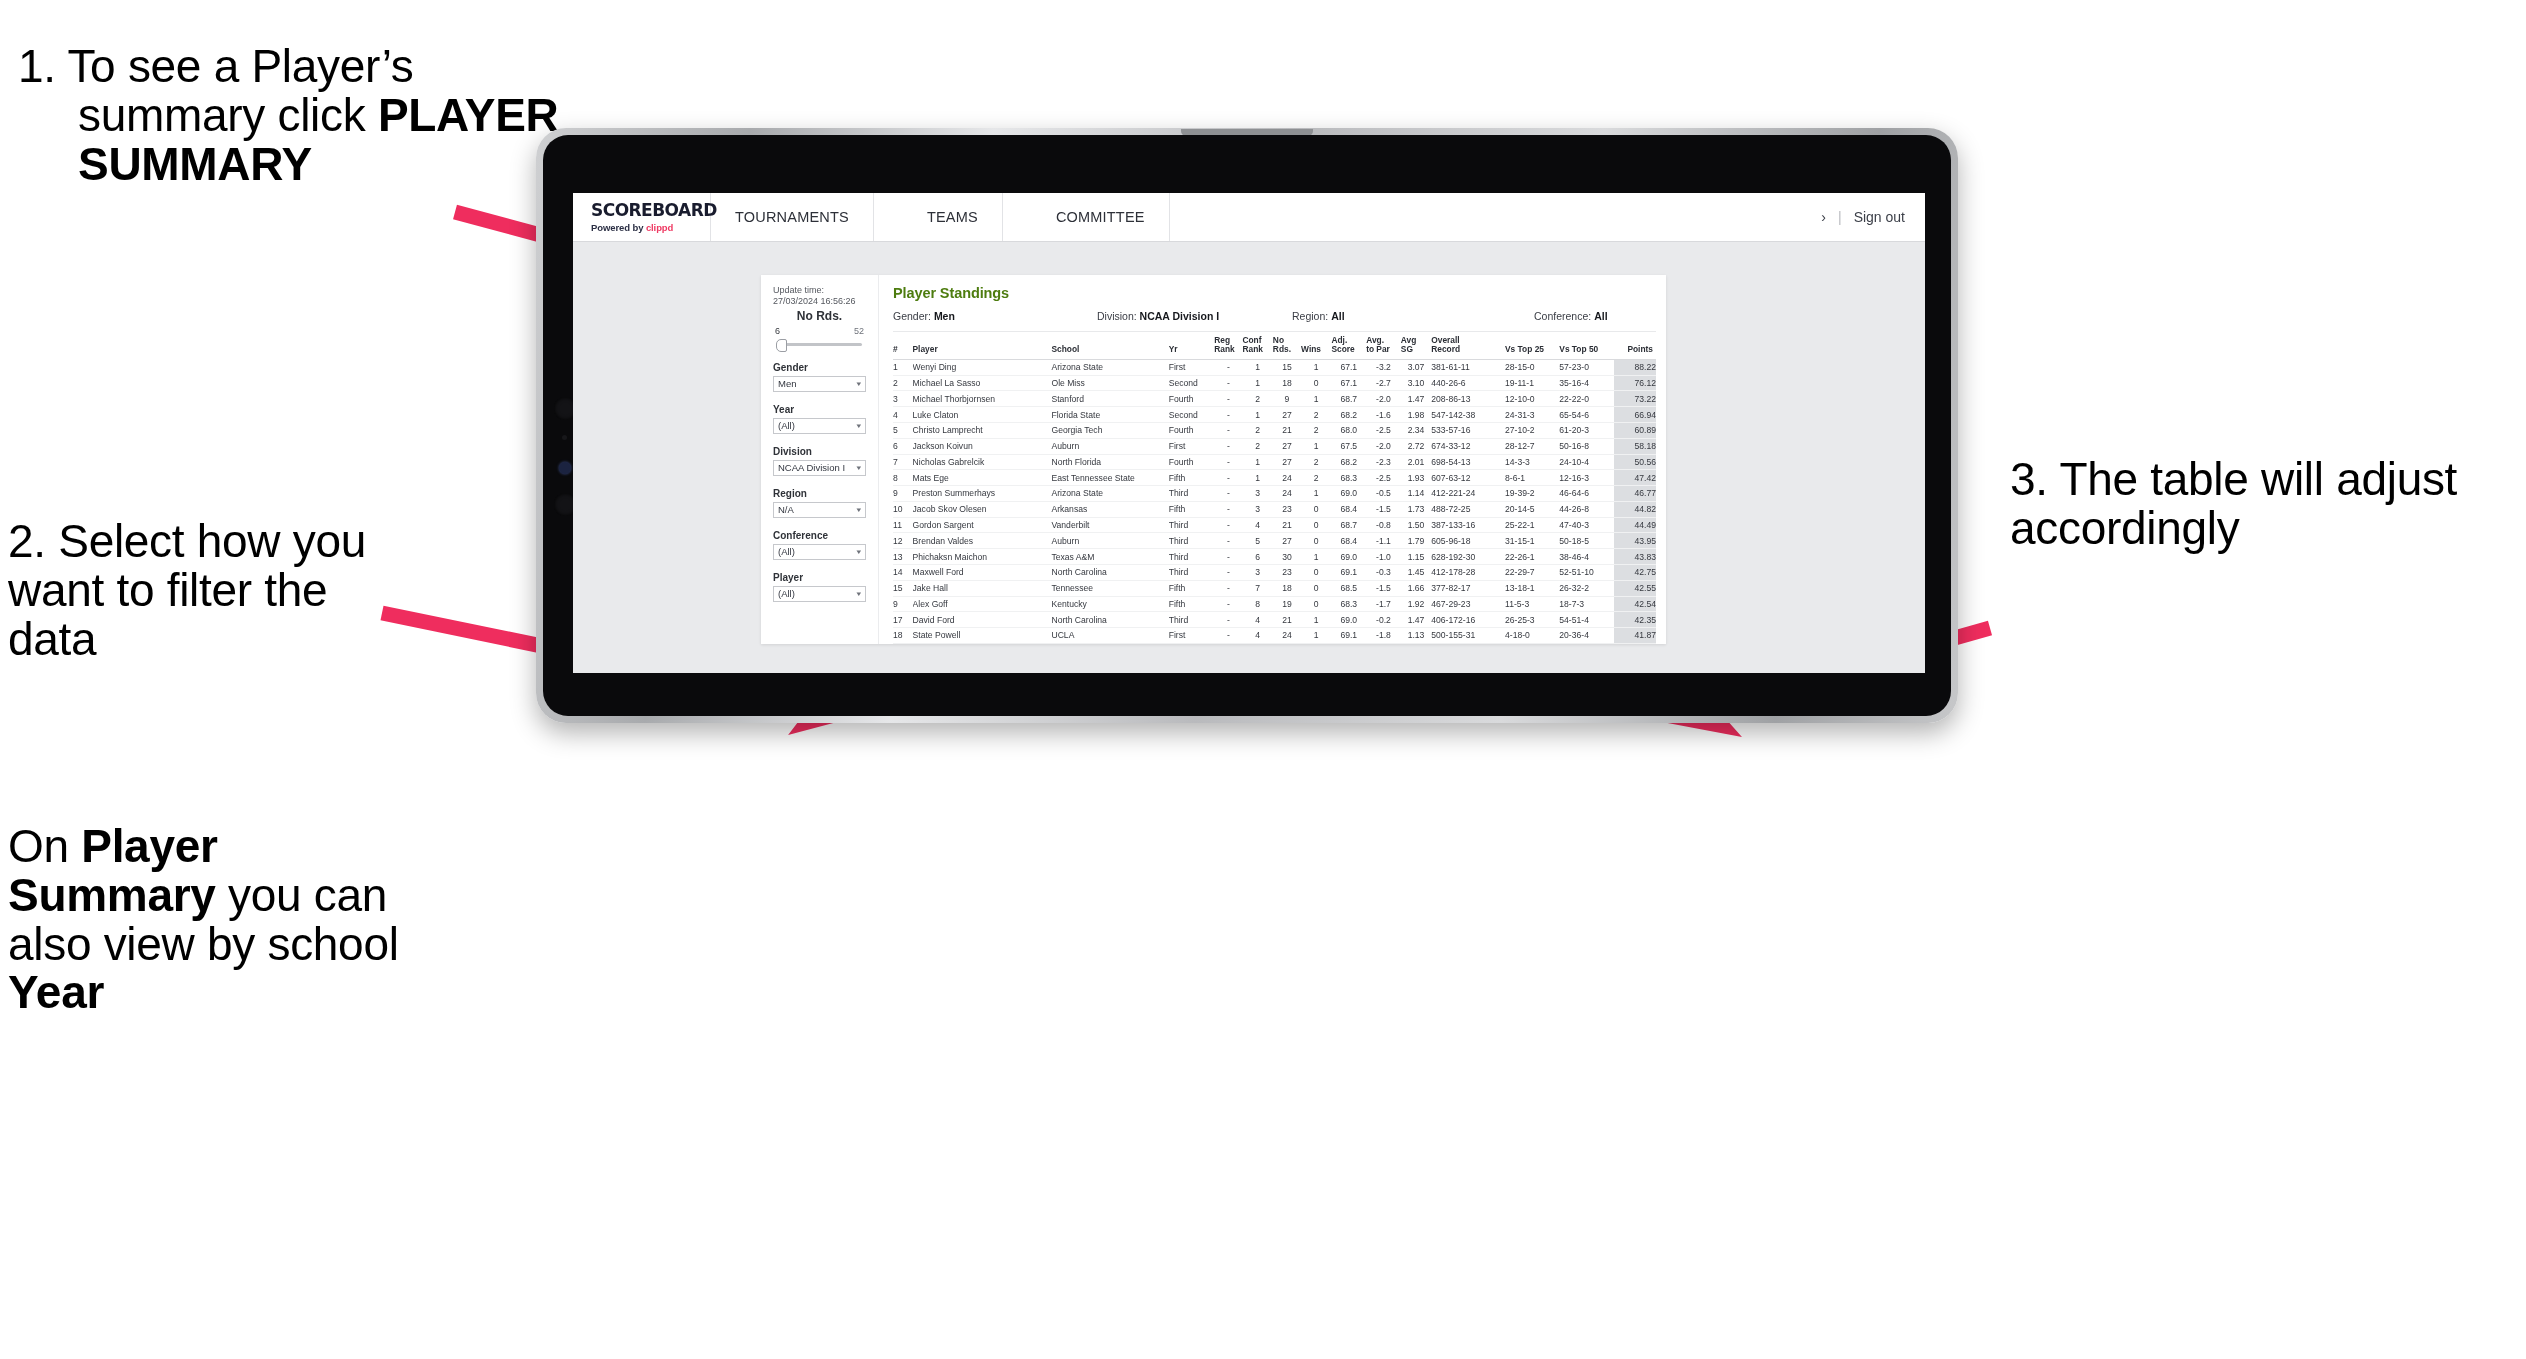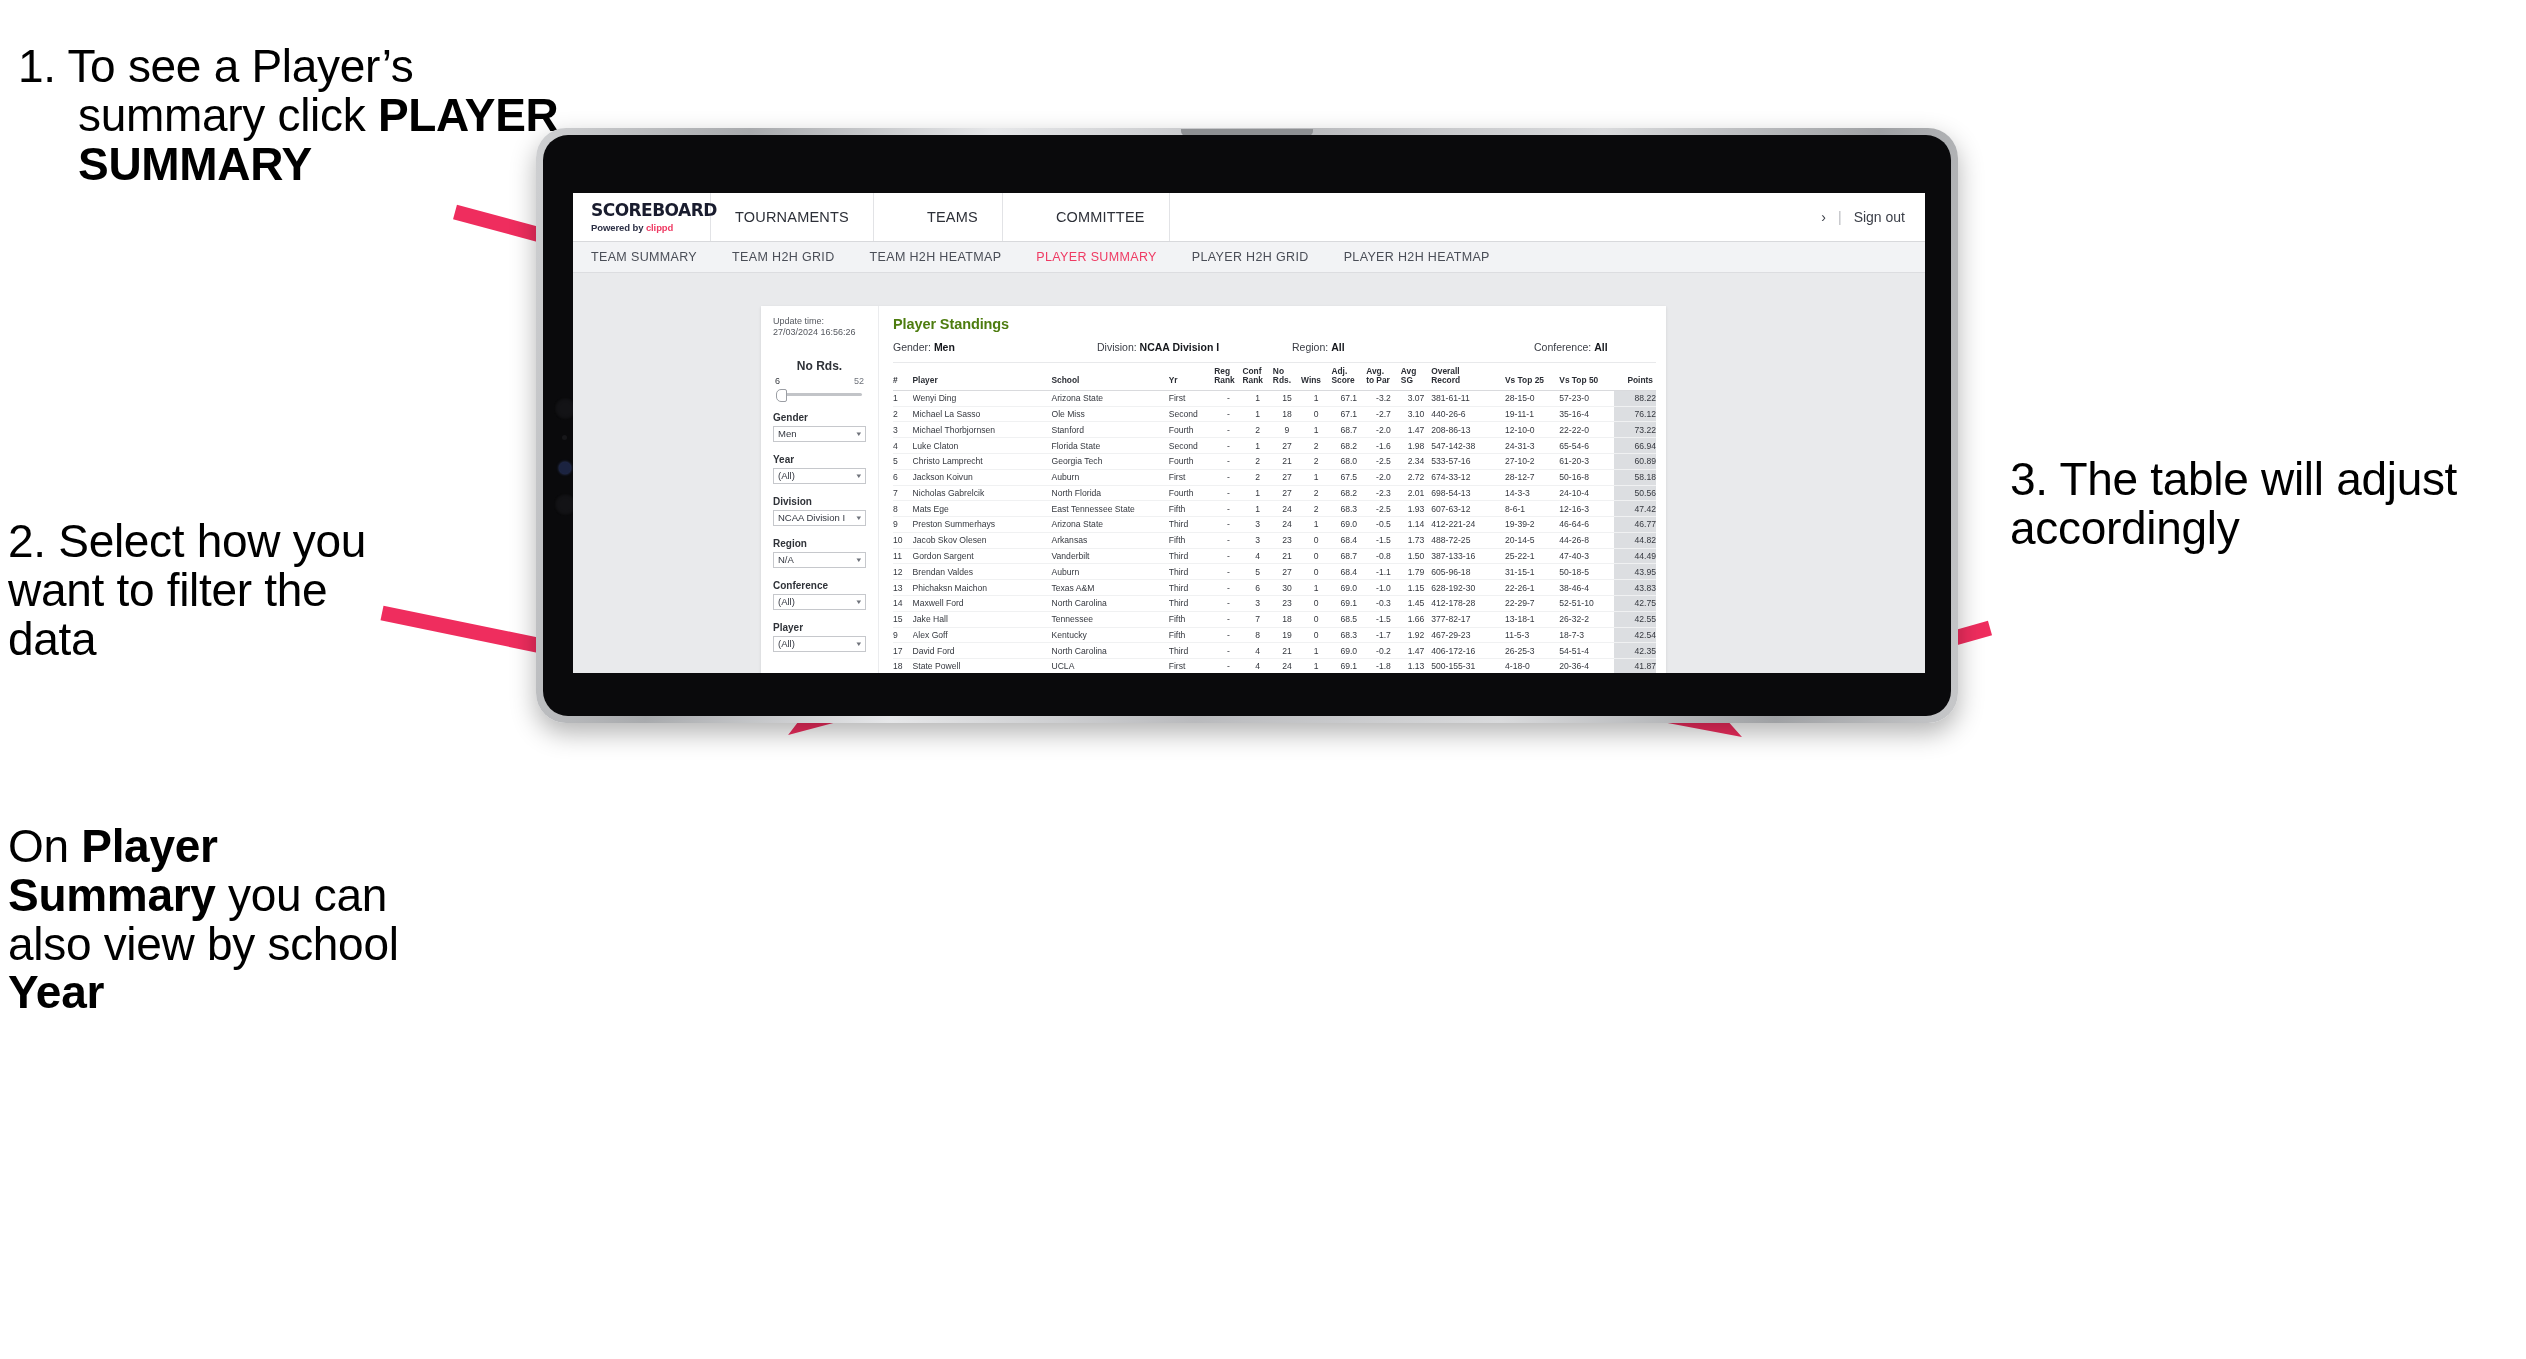--- a/index.html
+++ b/index.html
@@ -426,35 +426,27 @@
             <div class="topnav-item">TEAMS</div>
             <div class="topnav-item">COMMITTEE</div>
           </div>
           <div class="appbar-right">
             <span>›</span>
             <span class="divider">|</span>
             <span>Sign out</span>
           </div>
         </div>
 
-        <div class="subnav">
-          <div class="subnav-item">TEAM SUMMARY</div>
-          <div class="subnav-item">TEAM H2H GRID</div>
-          <div class="subnav-item">TEAM H2H HEATMAP</div>
-          <div class="subnav-item active">PLAYER SUMMARY</div>
-          <div class="subnav-item">PLAYER H2H GRID</div>
-          <div class="subnav-item">PLAYER H2H HEATMAP</div>
-        </div>
 
         <div class="workspace">
           <div class="viz">
             <div class="viz-body">
 
               <div class="filters">
-                <div style="font-size:9px;color:#55585f;line-height:1.25;margin-bottom:20px;">
+                <div style="font-size:9px;color:#55585f;line-height:1.25;margin-bottom:1px;">
                   <div>Update time:</div>
                   <div>27/03/2024 16:56:26</div>
                 </div>
                 <div class="f-slider-title">No Rds.</div>
                 <div class="f-slider-vals">
                   <span class="lo">6</span>
                   <span>52</span>
                 </div>
                 <div class="f-track">
                   <div class="bar"></div>

